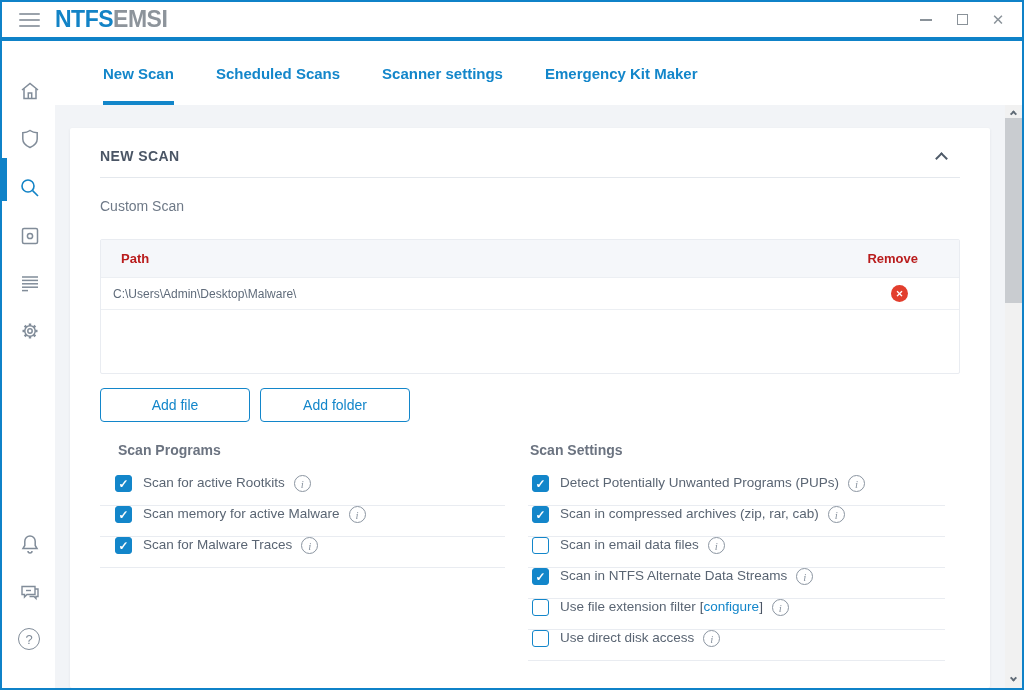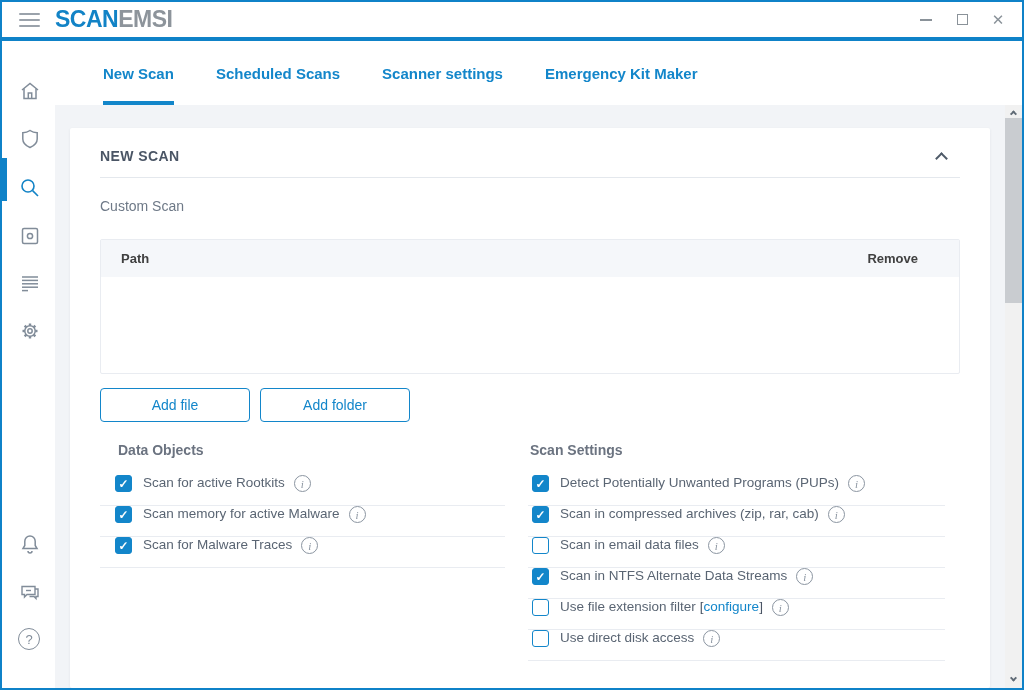--- a/index.html
+++ b/index.html
@@ -38,21 +38,21 @@
   .card { background:#fff; width:920px; height:560px; border-radius:2px; box-shadow:0 1px 3px rgba(40,60,90,0.08); padding:0 30px; }
 
   .card-header { display:flex; justify-content:space-between; align-items:center; padding-top:20px; }
   .card-title { font-size:14px; font-weight:bold; color:#4a5565; letter-spacing:0.4px; }
   .chev-up { width:9px; height:9px; border-left:2px solid #4e5a68; border-top:2px solid #4e5a68; transform:rotate(45deg); margin-top:5px; margin-right:14px; cursor:pointer; }
   .divider { height:1px; background:#e4e8ed; margin-top:13px; }
 
   .custom-scan-title { margin-top:20px; font-size:14px; color:#6e7987; }
 
   .path-table { margin-top:25px; border:1px solid #e9ecf1; border-radius:2px; height:135px; display:flex; flex-direction:column; background:#fff; }
-  .table-head { flex:0 0 37px; background:#f5f7fa; display:flex; align-items:center; justify-content:space-between; padding:0 41px 0 20px; font-size:13px; font-weight:bold; color:#404040; }
+  .table-head { flex:0 0 37px; background:#f5f7fa; display:flex; align-items:center; justify-content:space-between; padding:0 41px 0 20px; font-size:13px; font-weight:bold; color:#b91c1c; }
   .table-row { flex:0 0 33px; display:flex; align-items:center; justify-content:space-between; padding:0 51px 0 12px; border-top:1px solid #eceff3; border-bottom:1px solid #eceff3; font-size:12px; color:#5f6b7a; }
   .remove-btn { width:17px; height:17px; background:#e23e2d; border-radius:50%; color:#fff; display:flex; align-items:center; justify-content:center; font-size:9px; font-weight:bold; cursor:pointer; }
   .remove-btn::after { content:"\2715"; }
 
   .btn-row { margin-top:14px; display:flex; gap:10px; }
   .btn { width:150px; height:34px; border:1px solid #1386ca; border-radius:4px; background:#fff; color:#1386ca; font-size:14px; font-family:"Liberation Sans", sans-serif; display:flex; align-items:center; justify-content:center; cursor:pointer; }
 
   .columns { display:flex; margin-top:20px; }
   .col-left { width:405px; margin-right:23px; }
   .col-right { flex:1; }
@@ -87,21 +87,21 @@
 
 <div class="window">
 
   <div class="titlebar">
     <div class="hamburger">
         <span></span>
         <span></span>
         <span></span>
       </div>
     <div class="logo">
-      <span class="p1">SCAN</span><span class="p2">EMSI</span>
+      <span class="p1">NTFS</span><span class="p2">EMSI</span>
     </div>
     <div class="win-controls">
       <div class="win-btn">
           <span class="min-glyph"></span>
         </div>
       <div class="win-btn">
           <span class="max-glyph"></span>
         </div>
       <div class="win-btn">
           <span class="close-glyph">✕</span>
@@ -201,31 +201,35 @@
           </div>
           <div class="divider"></div>
 
           <div class="custom-scan-title">Custom Scan</div>
 
           <div class="path-table">
             <div class="table-head">
               <span>Path</span>
               <span>Remove</span>
             </div>
+            <div class="table-row">
+              <span>C:\Users\Admin\Desktop\Malware\</span>
+              <span class="remove-btn"></span>
+            </div>
           </div>
 
           <div class="btn-row">
             <button class="btn">Add file</button>
             <button class="btn">Add folder</button>
           </div>
 
           <div class="columns">
 
             <div class="col-left">
-              <div class="col-title">Data Objects</div>
+              <div class="col-title">Scan Programs</div>
               <div class="rows">
                 <div class="check-row">
                   <span class="checkbox checked"></span>
                   <span class="check-label">Scan for active Rootkits</span>
                   <span class="info-icon"></span>
                 </div>
                 <div class="check-row">
                   <span class="checkbox checked"></span>
                   <span class="check-label">Scan memory for active Malware</span>
                   <span class="info-icon"></span>

